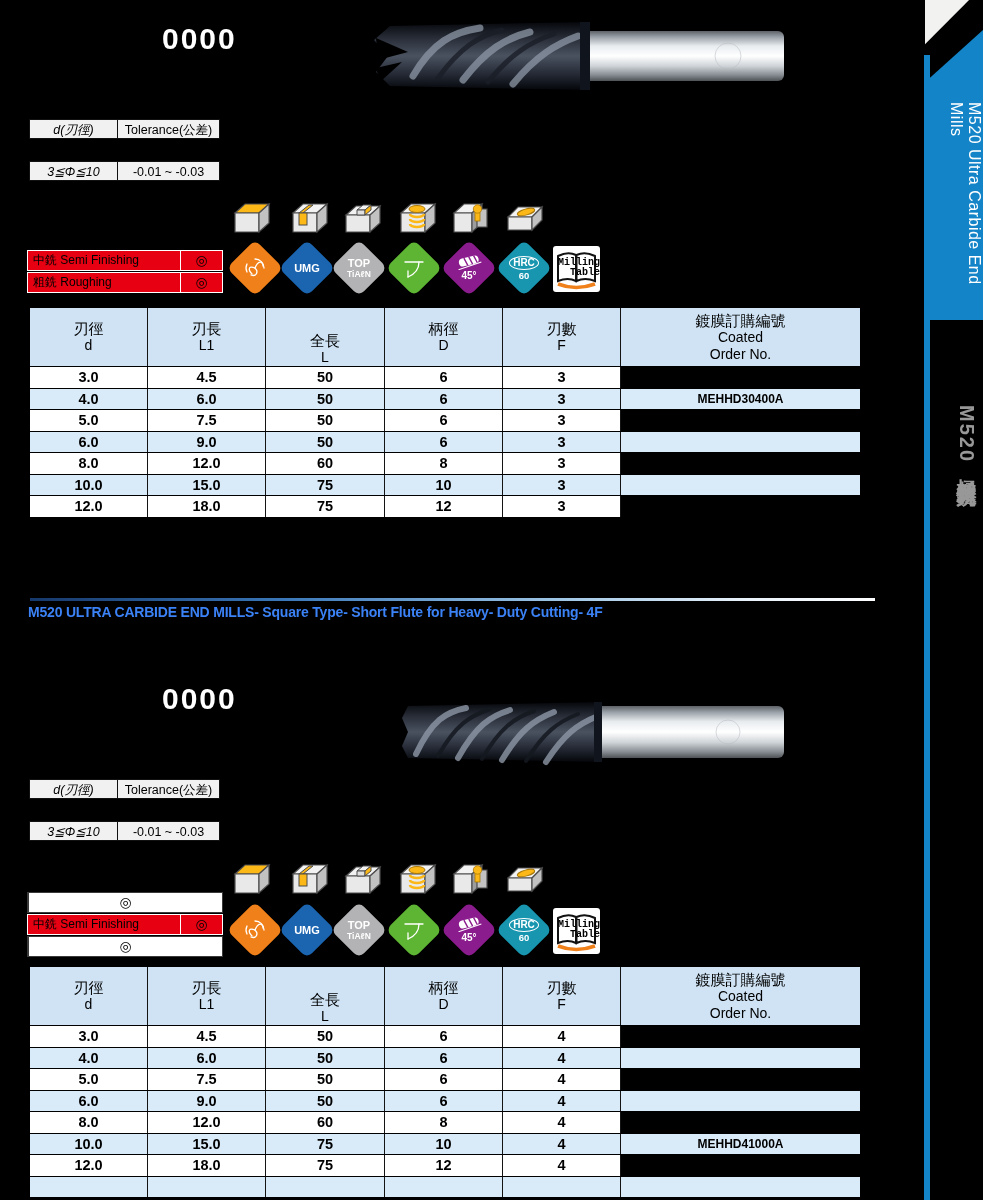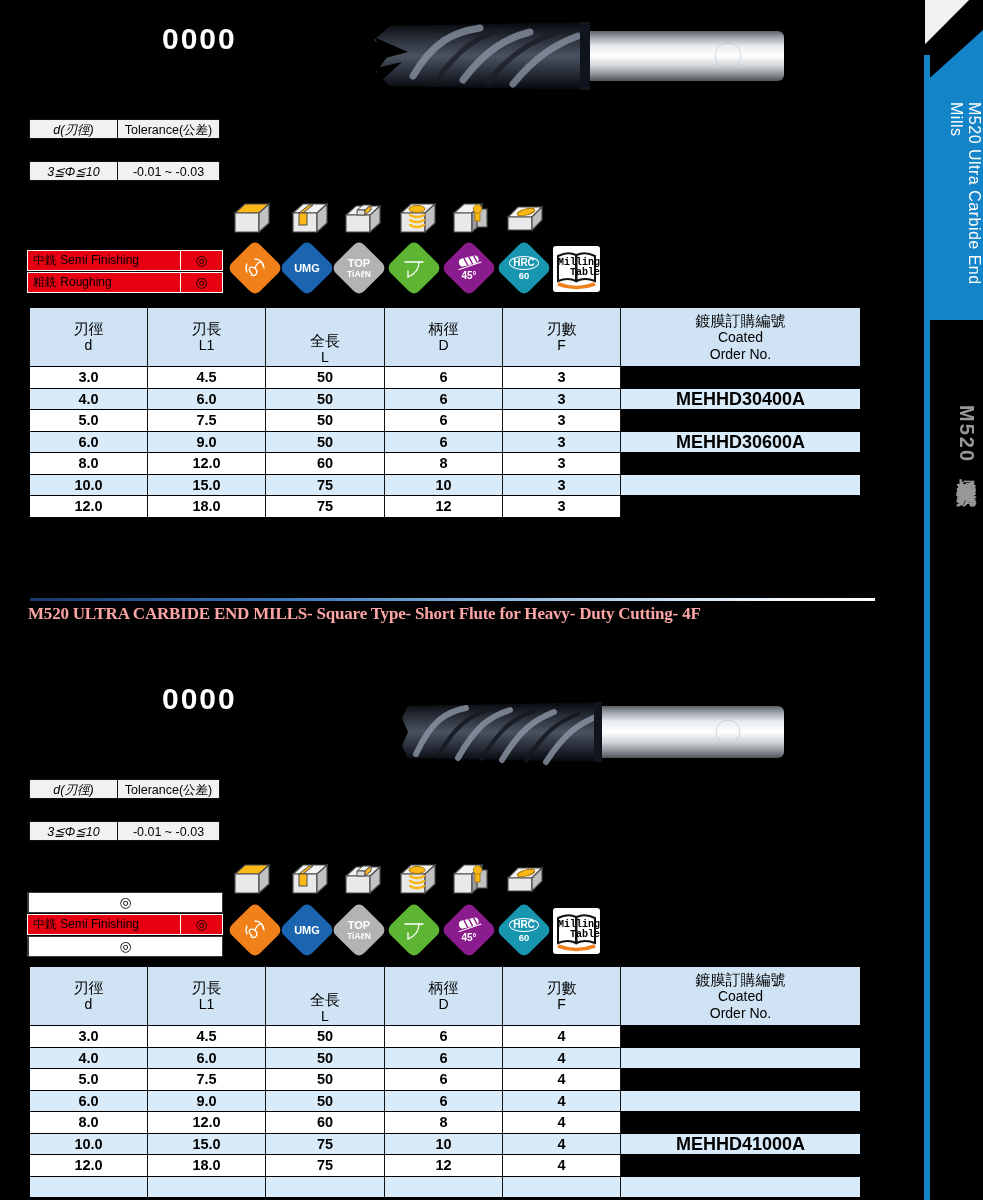--- a/index.html
+++ b/index.html
@@ -54,26 +54,26 @@
   .hl1{font-size:15px;}
   .hl2,.hl3{font-size:14px;}
   .trow{display:flex;height:21.5px;border-top:1px solid #000;box-sizing:border-box;}
   .trow:nth-child(odd){background:#fff;}
   .trow:nth-child(even){background:#d9ebf8;}
   .cell{border-right:1px solid #141414;text-align:center;font-size:14.5px;font-weight:700;
         color:#000;line-height:20.5px;box-sizing:border-box;overflow:hidden;}
   .c0,.c1,.c3,.c4{width:118px;}
   .c2{width:119px;justify-content:flex-end;}
   .c5{width:239px;border-right:none;}
-  .cell.order{font-size:18px;}
+  .cell.order{font-size:12px;}
   .cell.empty{background:#000;}
 
   
   .sec-line{height:3px;background:linear-gradient(to right,#16386b,#3a77b8 30%,#9cc4e4 62%,#e9f2fa 85%,#fdfeff);}
-  .sec-title{font-size:17px;font-weight:700;color:#fca5a5;letter-spacing:-0.2px;white-space:nowrap;font-family:Liberation Serif, serif;}
+  .sec-title{font-size:14px;font-weight:700;color:#3b82f6;letter-spacing:-0.2px;white-space:nowrap;}
 
   
   .side-strip{position:absolute;left:924px;top:55px;width:6px;height:1145px;background:#1484c8;}
   .side-white{position:absolute;left:925px;top:0;width:58px;height:85px;background:#f2f2f0;
               clip-path:polygon(0 0,76% 0,0 52%);}
   .side-banner{position:absolute;left:925px;top:30px;width:58px;height:290px;background:#1484c8;
                clip-path:polygon(100% 0,100% 100%,0 100%,0 18%);}
   .side-banner .btxt{position:absolute;top:72px;left:0;width:100%;height:218px;
                      writing-mode:vertical-rl;text-orientation:mixed;color:#fff;font-size:16px;
                      letter-spacing:0.5px;text-align:left;display:flex;justify-content:center;}
@@ -310,21 +310,20 @@
           <div class="cell c3">6</div>
           <div class="cell c4">3</div>
           <div class="cell c5 order empty"></div>
         </div>
         <div class="trow">
           <div class="cell c0">6.0</div>
           <div class="cell c1">9.0</div>
           <div class="cell c2">50</div>
           <div class="cell c3">6</div>
           <div class="cell c4">3</div>
-          <div class="cell c5 order">MEHHD30600A</div>
         </div>
         <div class="trow">
           <div class="cell c0">8.0</div>
           <div class="cell c1">12.0</div>
           <div class="cell c2">60</div>
           <div class="cell c3">8</div>
           <div class="cell c4">3</div>
           <div class="cell c5 order empty"></div>
         </div>
         <div class="trow">

